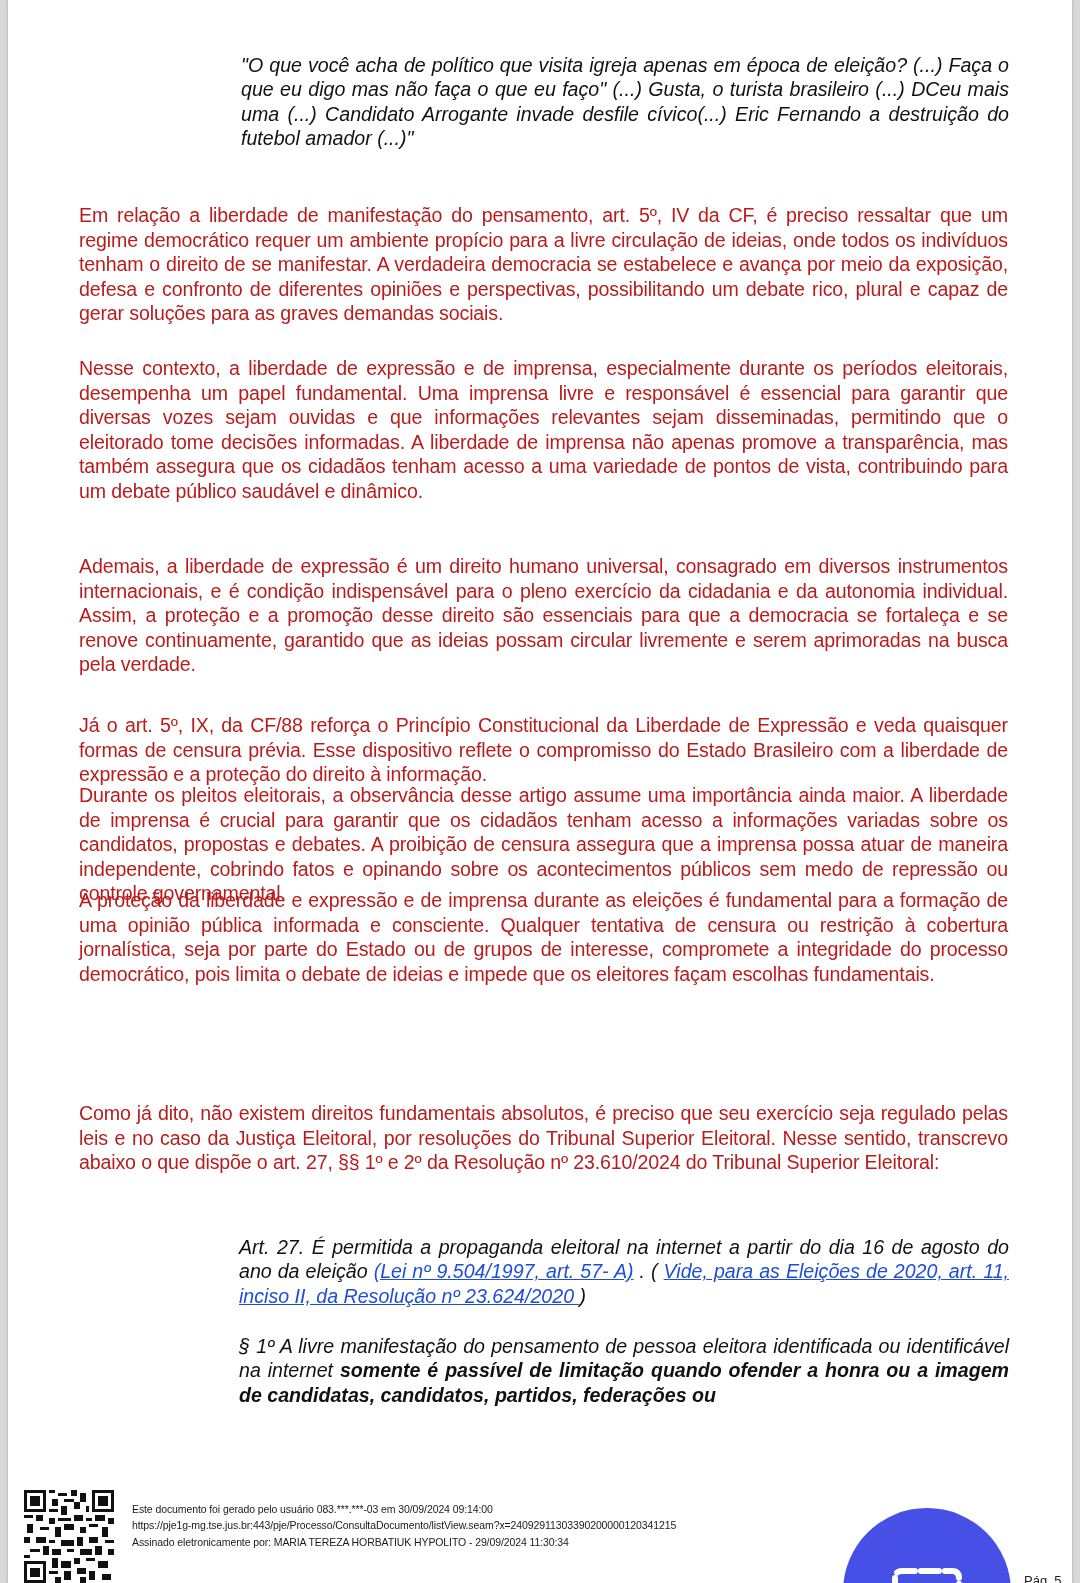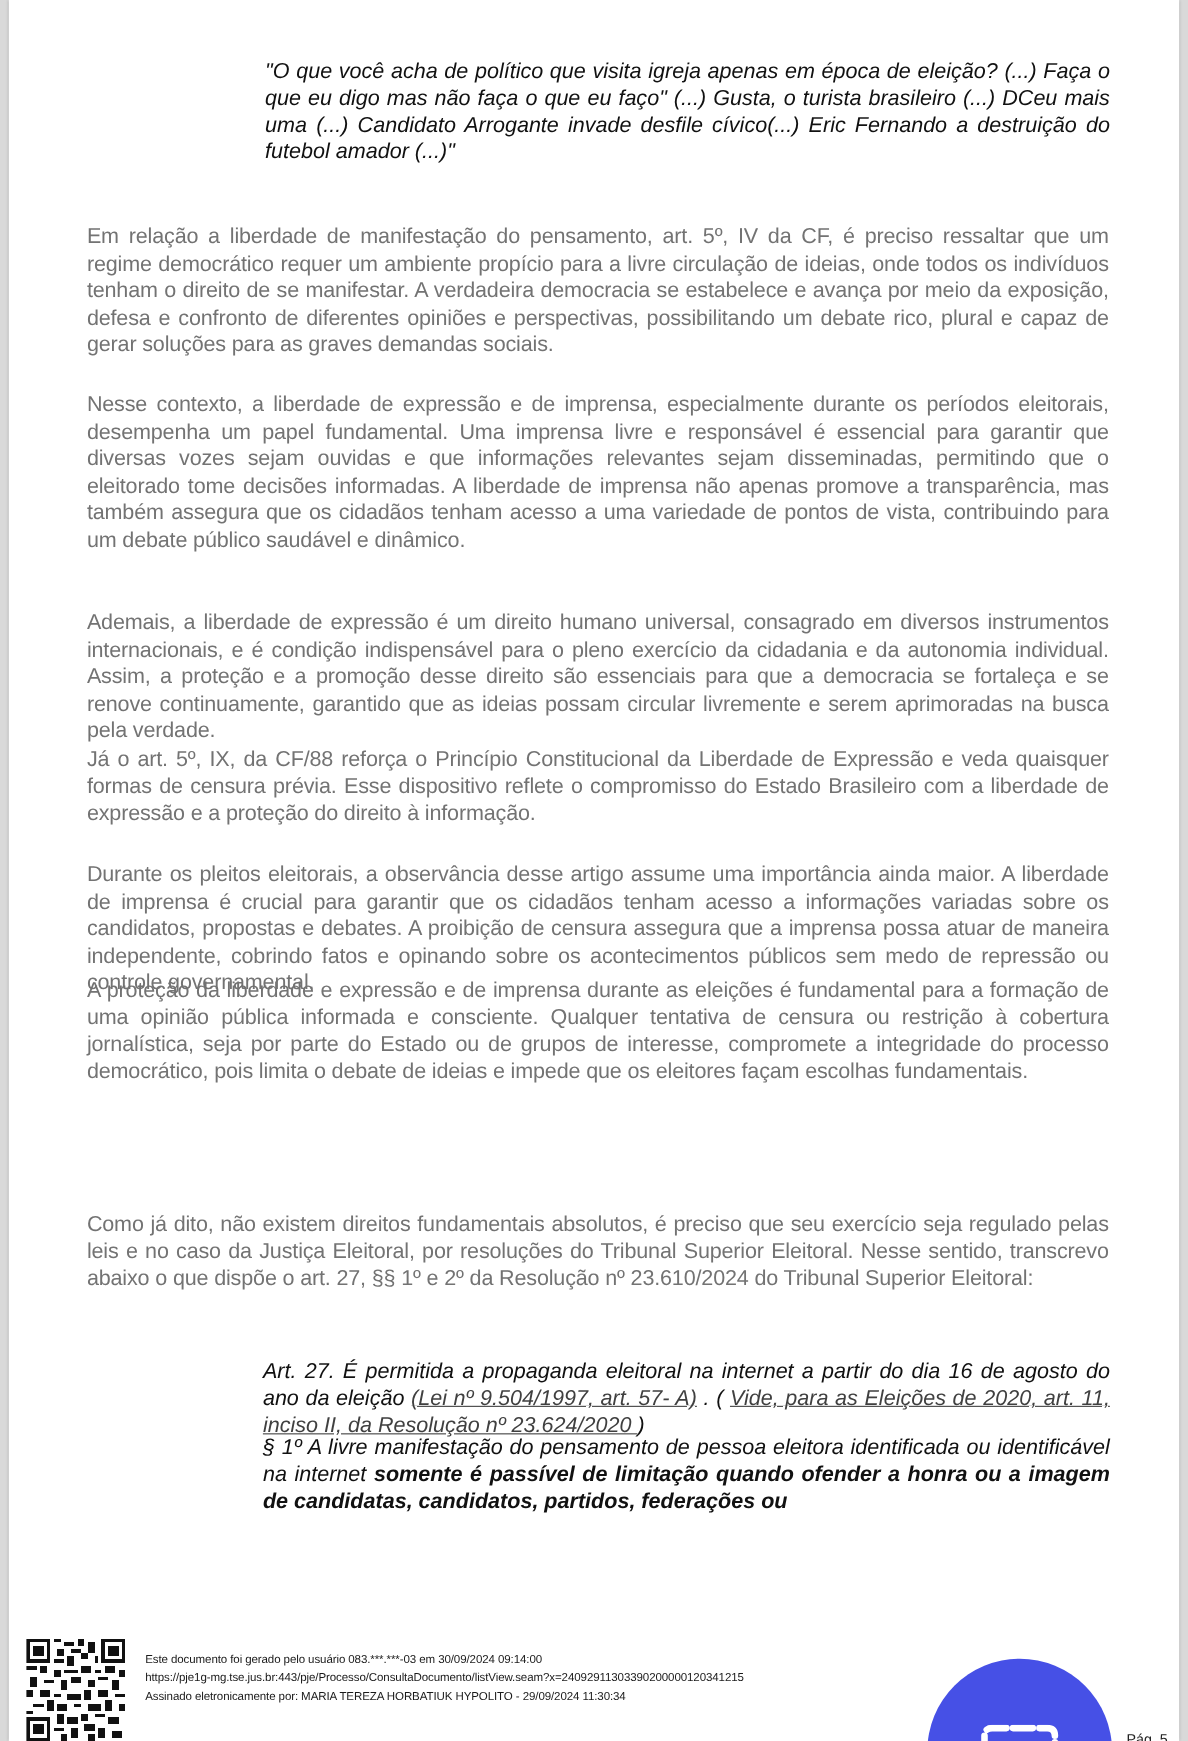--- a/index.html
+++ b/index.html
@@ -40,45 +40,45 @@
       color: #111111;
     }
     .para {
       position: absolute;
       left: 71px;
       width: 929px;
       font-family: "Liberation Sans", sans-serif;
       font-size: 19.6px;
       line-height: 24.6px;
       text-align: justify;
-      color: #737373;
+      color: #b91c1c;
       letter-spacing: -0.15px;
     }
     .p1 { top: 203px; }
     .p2 { top: 356px; }
     .p3 { top: 554px; }
-    .p4 { top: 678px; }
+    .p4 { top: 713px; }
     .p5 { top: 783px; }
     .p6 { top: 888px; }
     .p7 { top: 1101px; }
     .art {
       position: absolute;
       left: 231px;
       width: 770px;
       font-family: "Liberation Sans", sans-serif;
       font-style: italic;
       font-size: 19.6px;
       line-height: 24.4px;
       text-align: justify;
       color: #111111;
     }
     .art1 { top: 1235px; }
-    .art2 { top: 1304px; }
+    .art2 { top: 1334px; }
     .art a {
-      color: #404040;
+      color: #1d4ed8;
       text-decoration: underline;
     }
     .bold { font-weight: bold; }
     .footer {
       position: absolute;
       left: 0;
       top: 1480px;
       width: 864px;
       height: 103px;
     }

